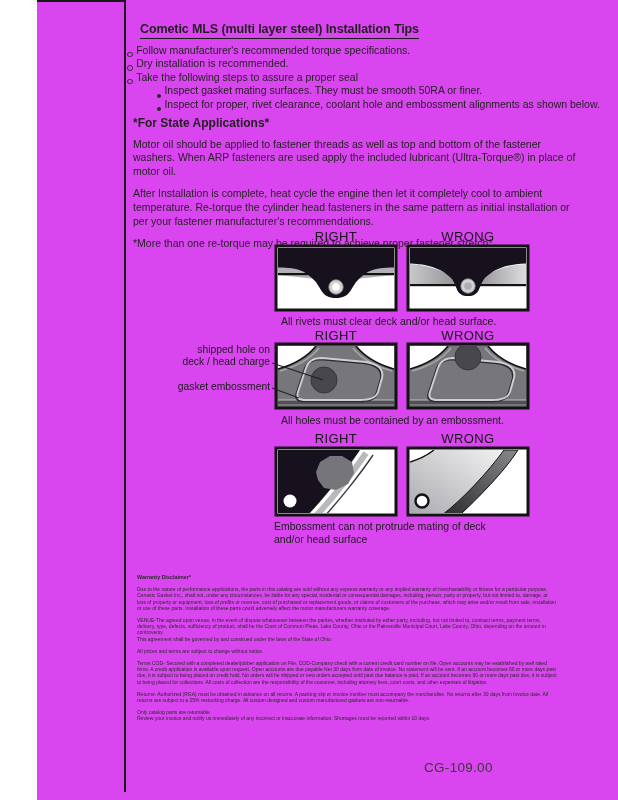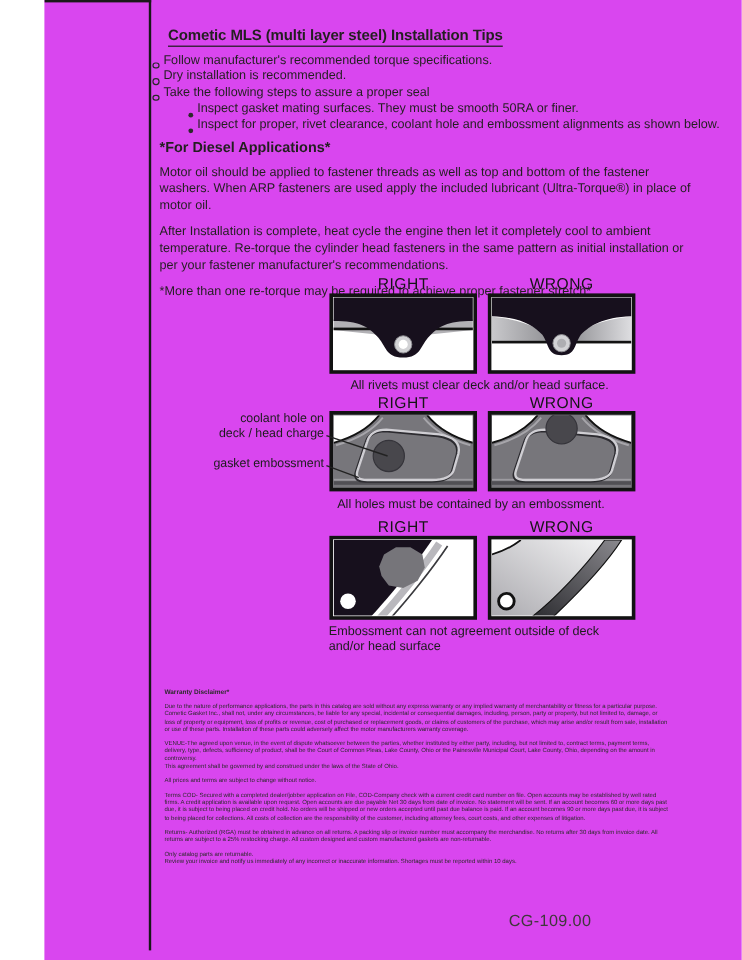--- a/index.html
+++ b/index.html
@@ -71,21 +71,21 @@
       <span class="sb-mark"></span>
       <span>Inspect gasket mating surfaces.  They must be smooth 50RA or finer.</span>
     </div>
     <div class="sb-row">
       <span class="sb-mark"></span>
       <span>Inspect for proper, rivet clearance, coolant hole and embossment alignments as shown below.</span>
     </div>
   </div>
 
   <div class="diesel">
-    <h2>*For Diesel Applications*</h2>
+    <h2>*For State Applications*</h2>
     <p>Motor oil should be applied to fastener threads as well as top and bottom of the fastener washers. When ARP fasteners are used apply the included lubricant (Ultra-Torque®) in place of motor oil.</p>
     <p>After Installation is complete, heat cycle the engine then let it completely cool to ambient temperature. Re-torque the cylinder head fasteners in the same pattern as initial installation or per your fastener manufacturer's recommendations.</p>
     <p>*More than one re-torque may be required to achieve proper fastener stretch*</p>
   </div>
 
   <div class="rw-label" style="left:237px;top:229px;">RIGHT</div>
   <div class="rw-label" style="left:369px;top:229px;">WRONG</div>
 
   <div class="dbox" style="left:237px;top:244px;">
     <svg width="124" height="68" viewBox="0 0 124 68">
@@ -114,27 +114,27 @@
       <rect x="2" y="2" width="120" height="64" fill="#ffffff" stroke="#121212" stroke-width="3"></rect>
       <path d="M4,20 C30,22 47,31 58,41 L4,41 Z" fill="url(#gL)"></path>
       <path d="M120,20 C94,22 77,31 66,41 L120,41 Z" fill="url(#gR)"></path>
       <rect x="4" y="40" width="116" height="2.2" fill="#121212"></rect>
       <path d="M4,4 H120 V19.5 C96,20.5 86,27 78,35 C72,44 74,52 62,52 C50,52 52,44 46,35 C38,27 28,20.5 4,19.5 Z" fill="#17101d"></path>
       <circle cx="62" cy="42" r="7.2" fill="#d2d2d5" stroke="#8e8e92" stroke-width="0.8"></circle>
       <circle cx="62" cy="42" r="3.8" fill="#aeaeb2"></circle>
     </svg>
   </div>
 
-  <div class="caption" style="left:255px;top:315px;">All rivets must clear deck and/or head surface.</div>
+  <div class="caption" style="left:244px;top:315px;">All rivets must clear deck and/or head surface.</div>
 
   <div class="rw-label" style="left:237px;top:328px;">RIGHT</div>
   <div class="rw-label" style="left:369px;top:328px;">WRONG</div>
 
   <div class="side-label" style="left:118px;top:344px;width:115px;">
-    <div>coolant hole on</div>
+    <div>shipped hole on</div>
     <div>deck / head charge</div>
   </div>
   <div class="side-label" style="left:118px;top:381px;width:115px;">gasket embossment</div>
 
   <div class="dbox" style="left:237px;top:342px;">
     <svg width="124" height="68" viewBox="0 0 124 68">
       <defs>
           <clipPath id="c1">
             <rect x="4" y="4" width="116" height="60"></rect>
           </clipPath>
@@ -227,21 +227,21 @@
         <path d="M4,4 H98 C82,26 56,54 36,69 H4 Z" fill="url(#gw)"></path>
         <path d="M98,4 C82,26 56,54 36,69 L54,69 C72,52 98,26 112,4 Z" fill="url(#gd)" stroke="#121212" stroke-width="1"></path>
         <path d="M4,4 L28,4 C19,11 11,14 4,16 Z" fill="#ffffff"></path>
         <path d="M28,4 C19,11 11,14 4,16" fill="none" stroke="#121212" stroke-width="1.5"></path>
         <circle cx="16" cy="55" r="6.5" fill="#ffffff" stroke="#121212" stroke-width="2.4"></circle>
       </g>
     </svg>
   </div>
 
   <div class="caption" style="left:237px;top:520px;">
-    <div>Embossment can not agreement outside of deck</div>
+    <div>Embossment can not protrude mating of deck</div>
     <div>and/or head surface</div>
   </div>
 
   <svg id="leader-overlay" viewBox="0 0 618 800">
     <line x1="235" y1="363" x2="286" y2="380" stroke="#222222" stroke-width="1.1"></line>
     <line x1="235" y1="388" x2="262" y2="398" stroke="#222222" stroke-width="1.1"></line>
   </svg>
 
   <div class="legal">
     <div class="lh">Warranty Disclaimer*</div>

